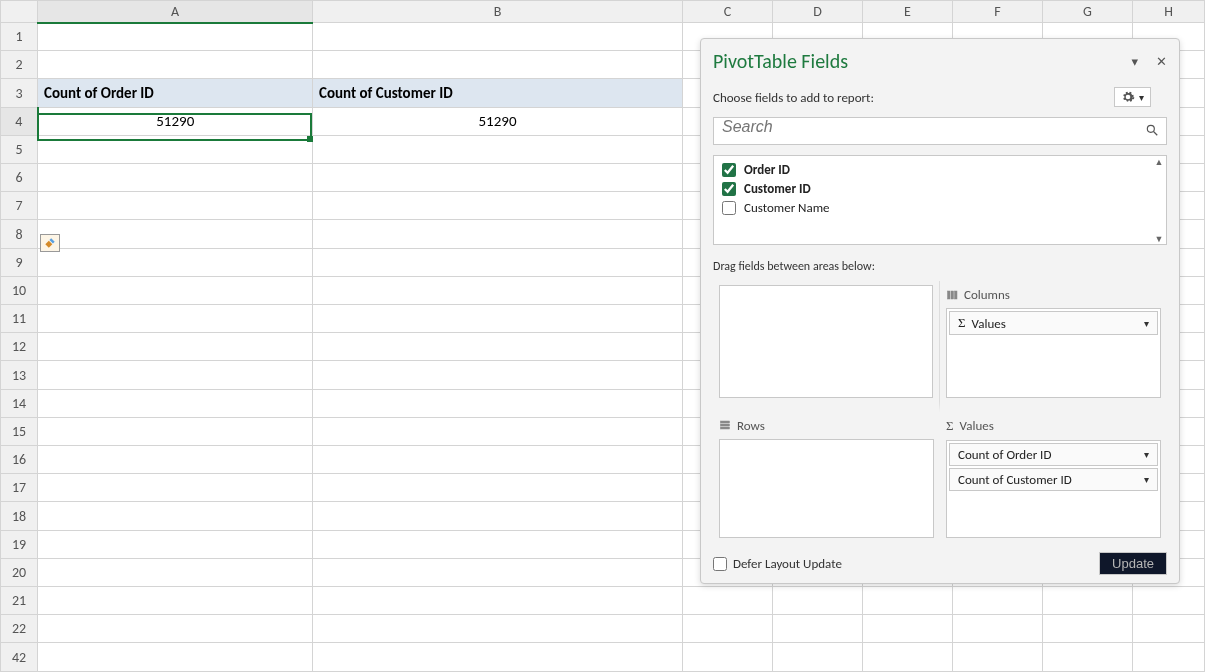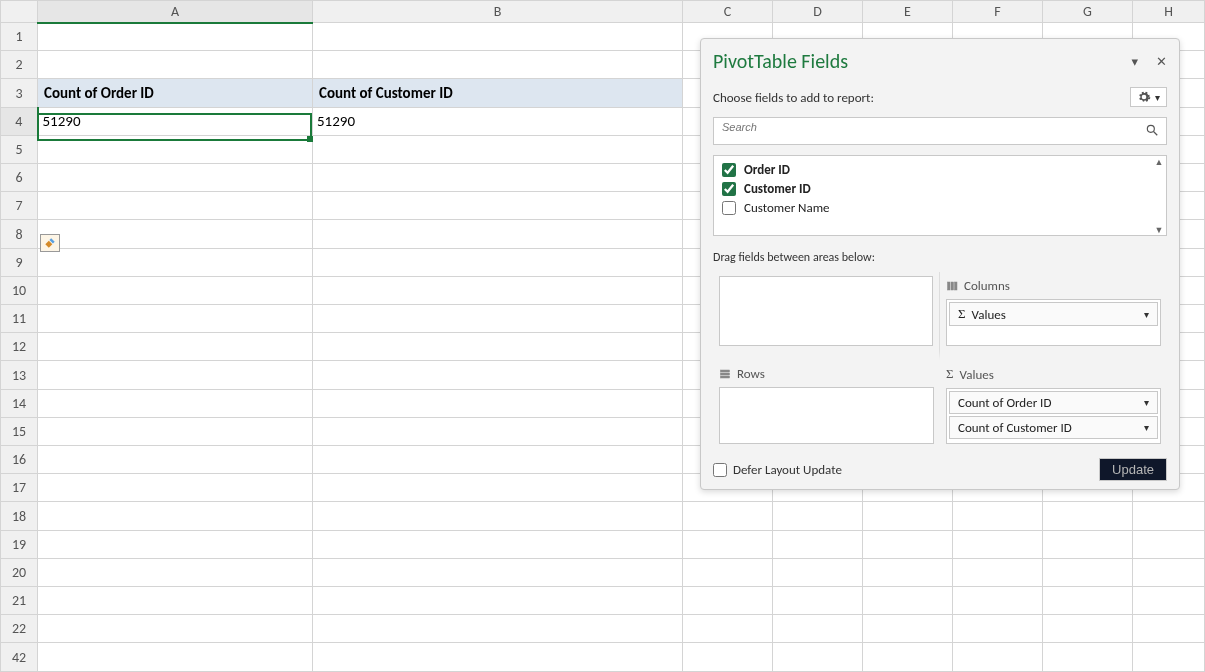--- a/index.html
+++ b/index.html
@@ -32,21 +32,21 @@
     text-align: center;
     vertical-align: middle;
     background: #fff;
     overflow: hidden;
     white-space: nowrap;
   }
   .sheet .rowh { width: 36px; background: #f0f0f0; font-size:14px; color:#555;}
   .sheet thead th { background: #f0f0f0; height: 22px; font-size:14px; color:#555;}
   .sheet thead th.corner { background:#f0f0f0; }
   .sheet td.cell { text-align:left; color:#000; font-size:15px;}
-  .sheet td.num { text-align:left; }
+  .sheet td.num { text-align:center; }
   .pivothdr {
     background:#dde6f0 !important;
     color:#000 !important;
     font-weight:bold !important;
     font-size:16px;
     text-align:left !important;
     padding-left:6px !important;
   }
   
   .active-cell {
@@ -70,21 +70,21 @@
     display:flex;align-items:center;justify-content:center;
     z-index:6;
   }
   .paintbrush svg{width:14px;height:14px;}
 
   
   .pane {
     position:absolute;
     left: 700px; top: 38px;
     width: 480px;
-    height: 452px;
+    height: 546px;
     background:#f3f3f3;
     border:1px solid #c8c8c8;
     border-radius:4px;
     box-shadow:0 2px 6px rgba(0,0,0,.15);
     z-index:20;
     display:flex;
     flex-direction:column;
     padding:10px 12px 8px 12px;
     font-size:13px;
   }
@@ -96,40 +96,40 @@
   }
   .pane-title{
     color:#1e7a3f;
     font-size:20px;
     font-weight:400;
   }
   .pane-header .controls{display:flex;gap:18px;align-items:center;}
   .pane-header .controls span{cursor:pointer;color:#555;}
   .pane-sub{
     display:flex;justify-content:space-between;align-items:center;
-    color:#333;margin:6px 0 10px 0;font-size:13px;
+    color:#333;margin:6px 16px 10px 0;font-size:13px;
   }
   .gear-btn{
     border:1px solid #c8c8c8;
     background:#fff;
     padding:2px 6px;
     display:flex;align-items:center;gap:4px;
     cursor:pointer;
     font-size:12px;
   }
   .searchbox{
     position:relative;
     margin-bottom:10px;
   }
   .searchbox input{
     width:100%; height:28px;
     border:1px solid #c8c8c8;
     background:#fff;
     padding:4px 28px 12px 8px;
-    font-size:11px;
+    font-size:16px;
     font-style:italic;
     color:#888;
   }
   .searchbox .sicon{
     position:absolute; right:8px; top:6px;
     color:#555;
   }
   .field-list{
     background:#fff;
     border:1px solid #c8c8c8;

